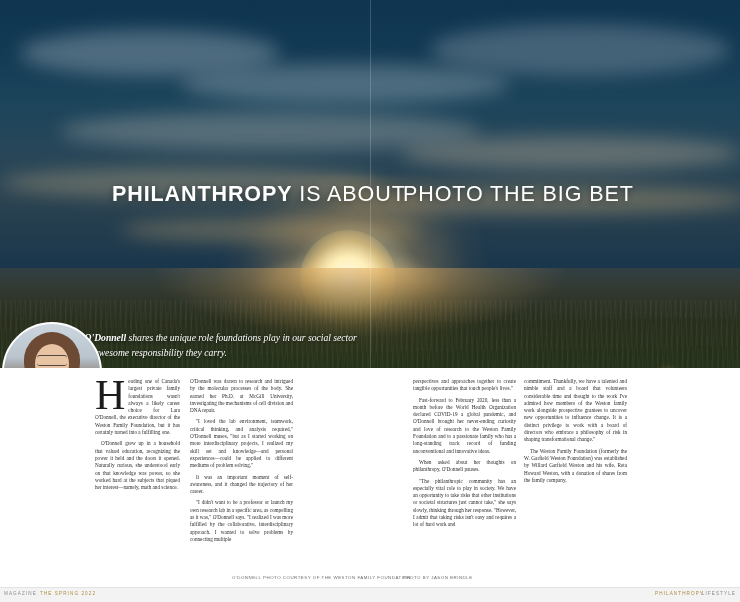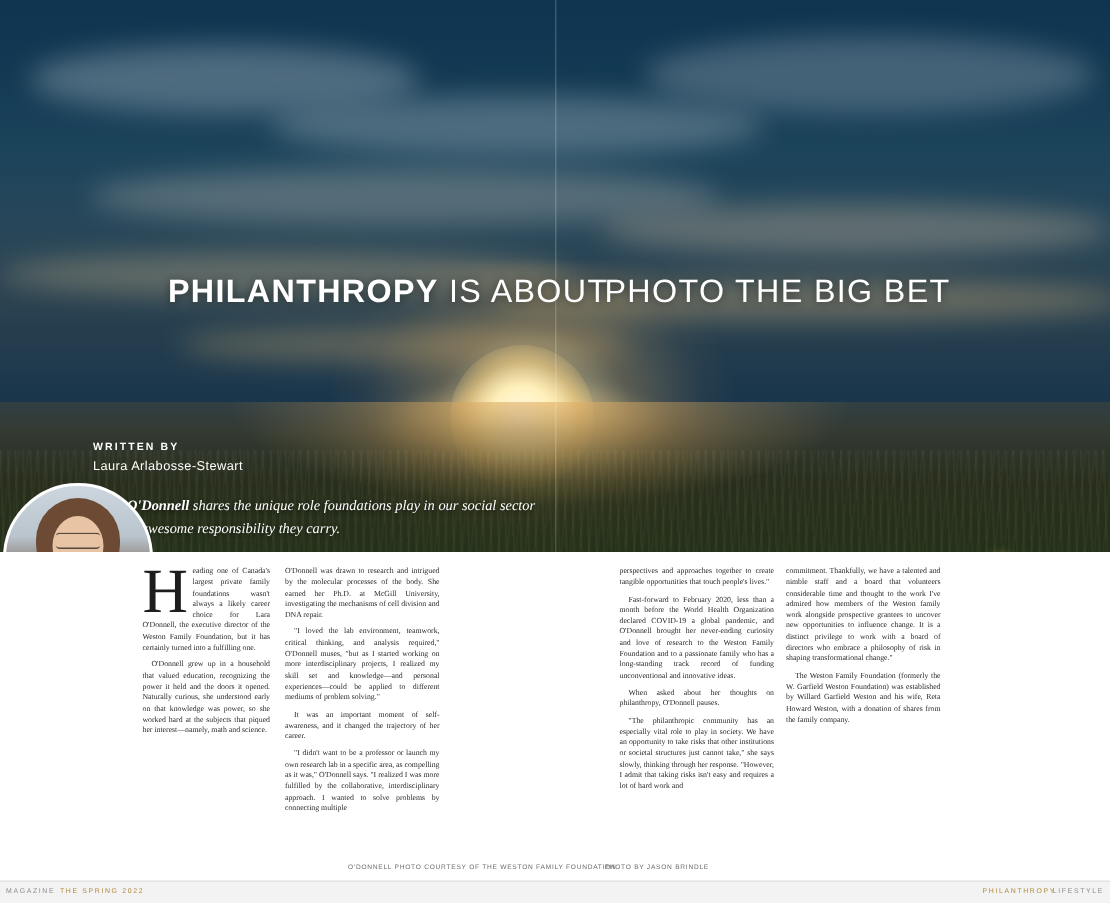--- a/index.html
+++ b/index.html
@@ -342,24 +342,20 @@
 
   <div class="gutter"></div>
 
   <div class="headline">
     <span class="hl-left">
       <span class="hl-bold">PHILANTHROPY</span><span class="hl-light"> IS ABOUT</span>
     </span>
     <span class="hl-right hl-light">PHOTO THE BIG BET</span>
   </div>
 
-  <div class="written-by">
-    <div class="wb-label">WRITTEN BY</div>
-    <div class="wb-name">Laura Arlabosse-Stewart</div>
-  </div>
 
   <div class="deck">
     <b>Lara O'Donnell</b><span> shares the unique role foundations play in our social sector and the awesome responsibility they carry.</span>
   </div>
 
   <div class="portrait">
     <div class="hair"></div>
     <div class="face"></div>
     <div class="glasses"></div>
     <div class="body"></div>

